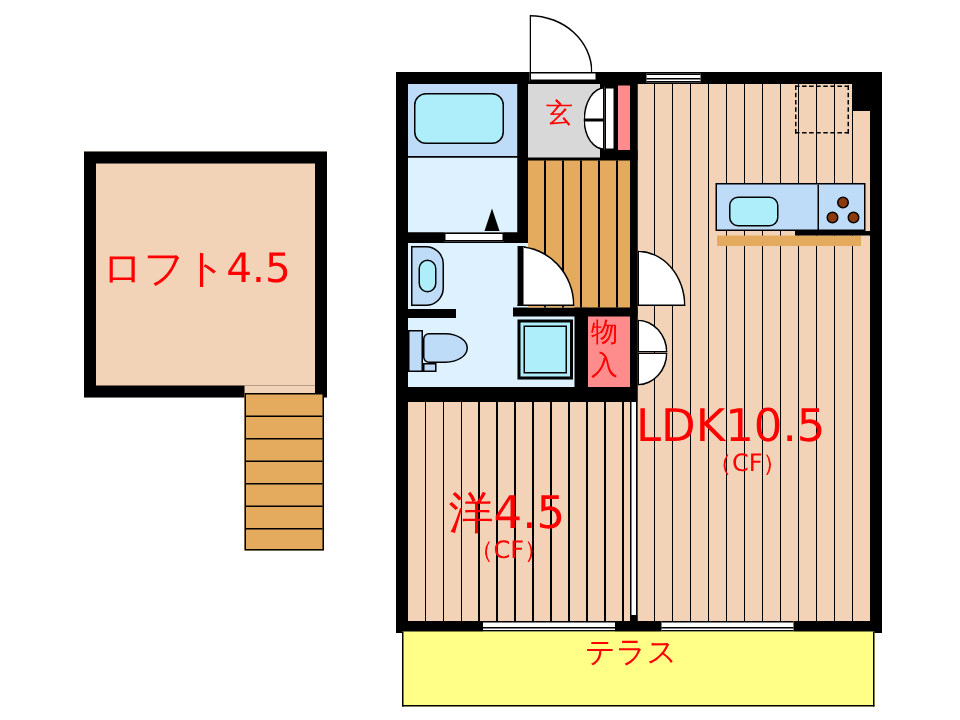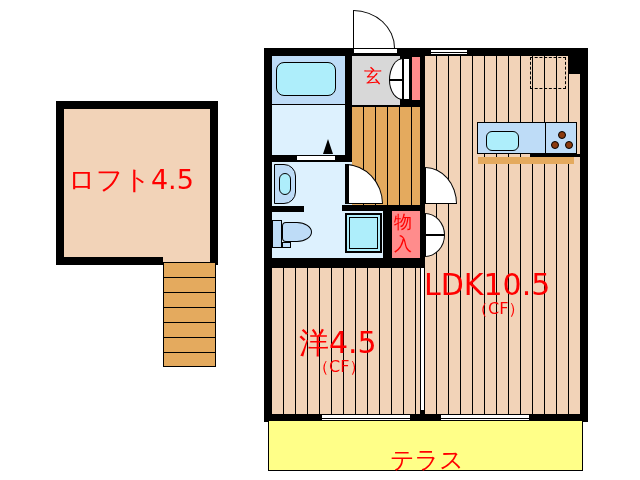--- a/index.html
+++ b/index.html
@@ -114,13 +114,13 @@
 <div class="label" style="left:299px; top:328px; font-size:30px;">洋4.5</div>
 <div class="label" style="left:313px; top:359px; font-size:16px;">（CF）</div>
 
 <div class="label" style="left:424px; top:270px; font-size:30px;">LDK10.5</div>
 <div class="label" style="left:472px; top:301px; font-size:16px;">（CF）</div>
 
 <div class="win" style="left:322px; top:414px; width:88px; height:7px;"></div>
 <div class="win" style="left:441px; top:414px; width:88px; height:7px;"></div>
 
 <div class="abs" style="left:268px; top:421px; width:315px; height:50px; background:#FFFF88; border:1px solid #000; border-top:none;"></div>
-<div class="label" style="left:390px; top:448px; font-size:24px;">テラス</div>
+<div class="label" style="left:390px; top:424px; font-size:20px;">テラス</div>
 
 </body></html>

